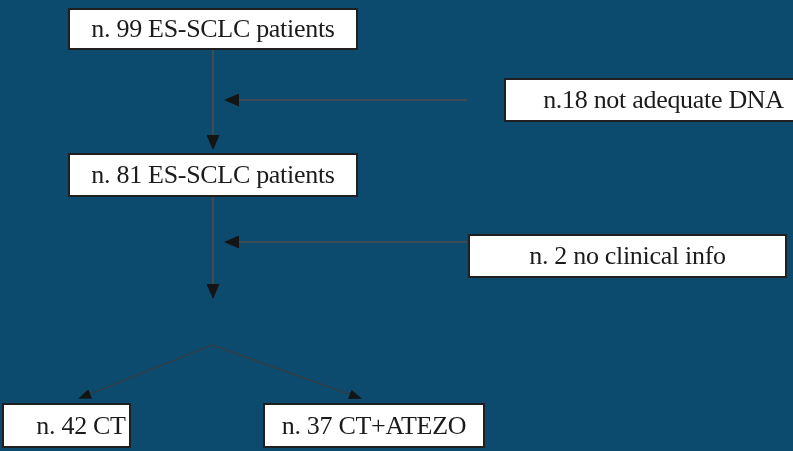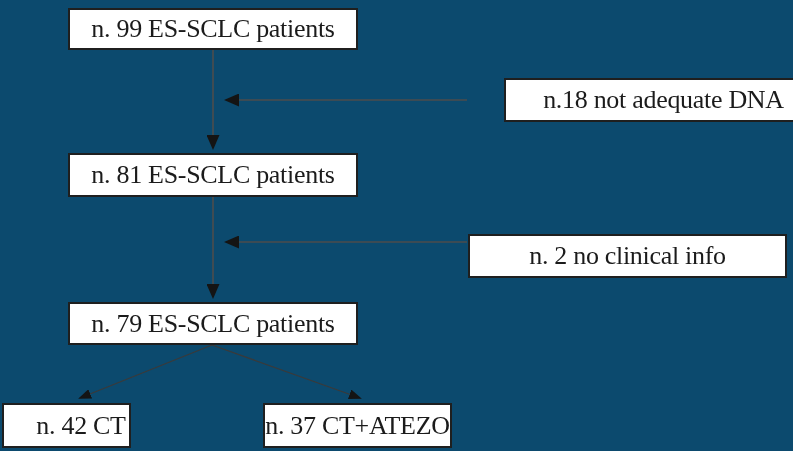--- a/index.html
+++ b/index.html
@@ -36,21 +36,21 @@
     color: #1b1b1b;
     z-index: 1;
     white-space: nowrap;
   }
   
   .node-total    { left: 68px;  top: 8px;   width: 290px; height: 42px; }
   .node-81       { left: 68px;  top: 153px; width: 290px; height: 44px; justify-content: center; }
   .node-79       { left: 68px;  top: 302px; width: 290px; height: 43px; }
   
   .node-ct       { left: 2px;   top: 403px; width: 129px; height: 45px; padding-left: 29px; }
-  .node-atezo    { left: 263px; top: 403px; width: 189px; height: 45px; }
+  .node-atezo    { left: 263px; top: 403px; width: 222px; height: 45px; }
   
   .node-ex-dna   { left: 468px; top: 78px;  width: 319px; height: 44px; margin-left: 36px; }
   .node-ex-clin  { left: 468px; top: 234px; width: 319px; height: 44px; }
 </style>
 </head>
 <body>
 
 <div class="canvas">
 
   <svg class="arrow-layer" viewBox="0 0 793 451" xmlns="http://www.w3.org/2000/svg">
@@ -85,23 +85,20 @@
   </div>
 
   <div class="node node-81">
     <span>n. 81 ES-SCLC patients</span>
   </div>
 
   <div class="node node-ex-clin">
     <span>n. 2 no clinical info</span>
   </div>
 
-  <div class="node node-79">
-    <span>n. 79 ES-SCLC patients</span>
-  </div>
 
   <div class="node node-ct">
     <span>n. 42 CT</span>
   </div>
 
   <div class="node node-atezo">
     <span>n. 37 CT+ATEZO</span>
   </div>
 
 </div>

